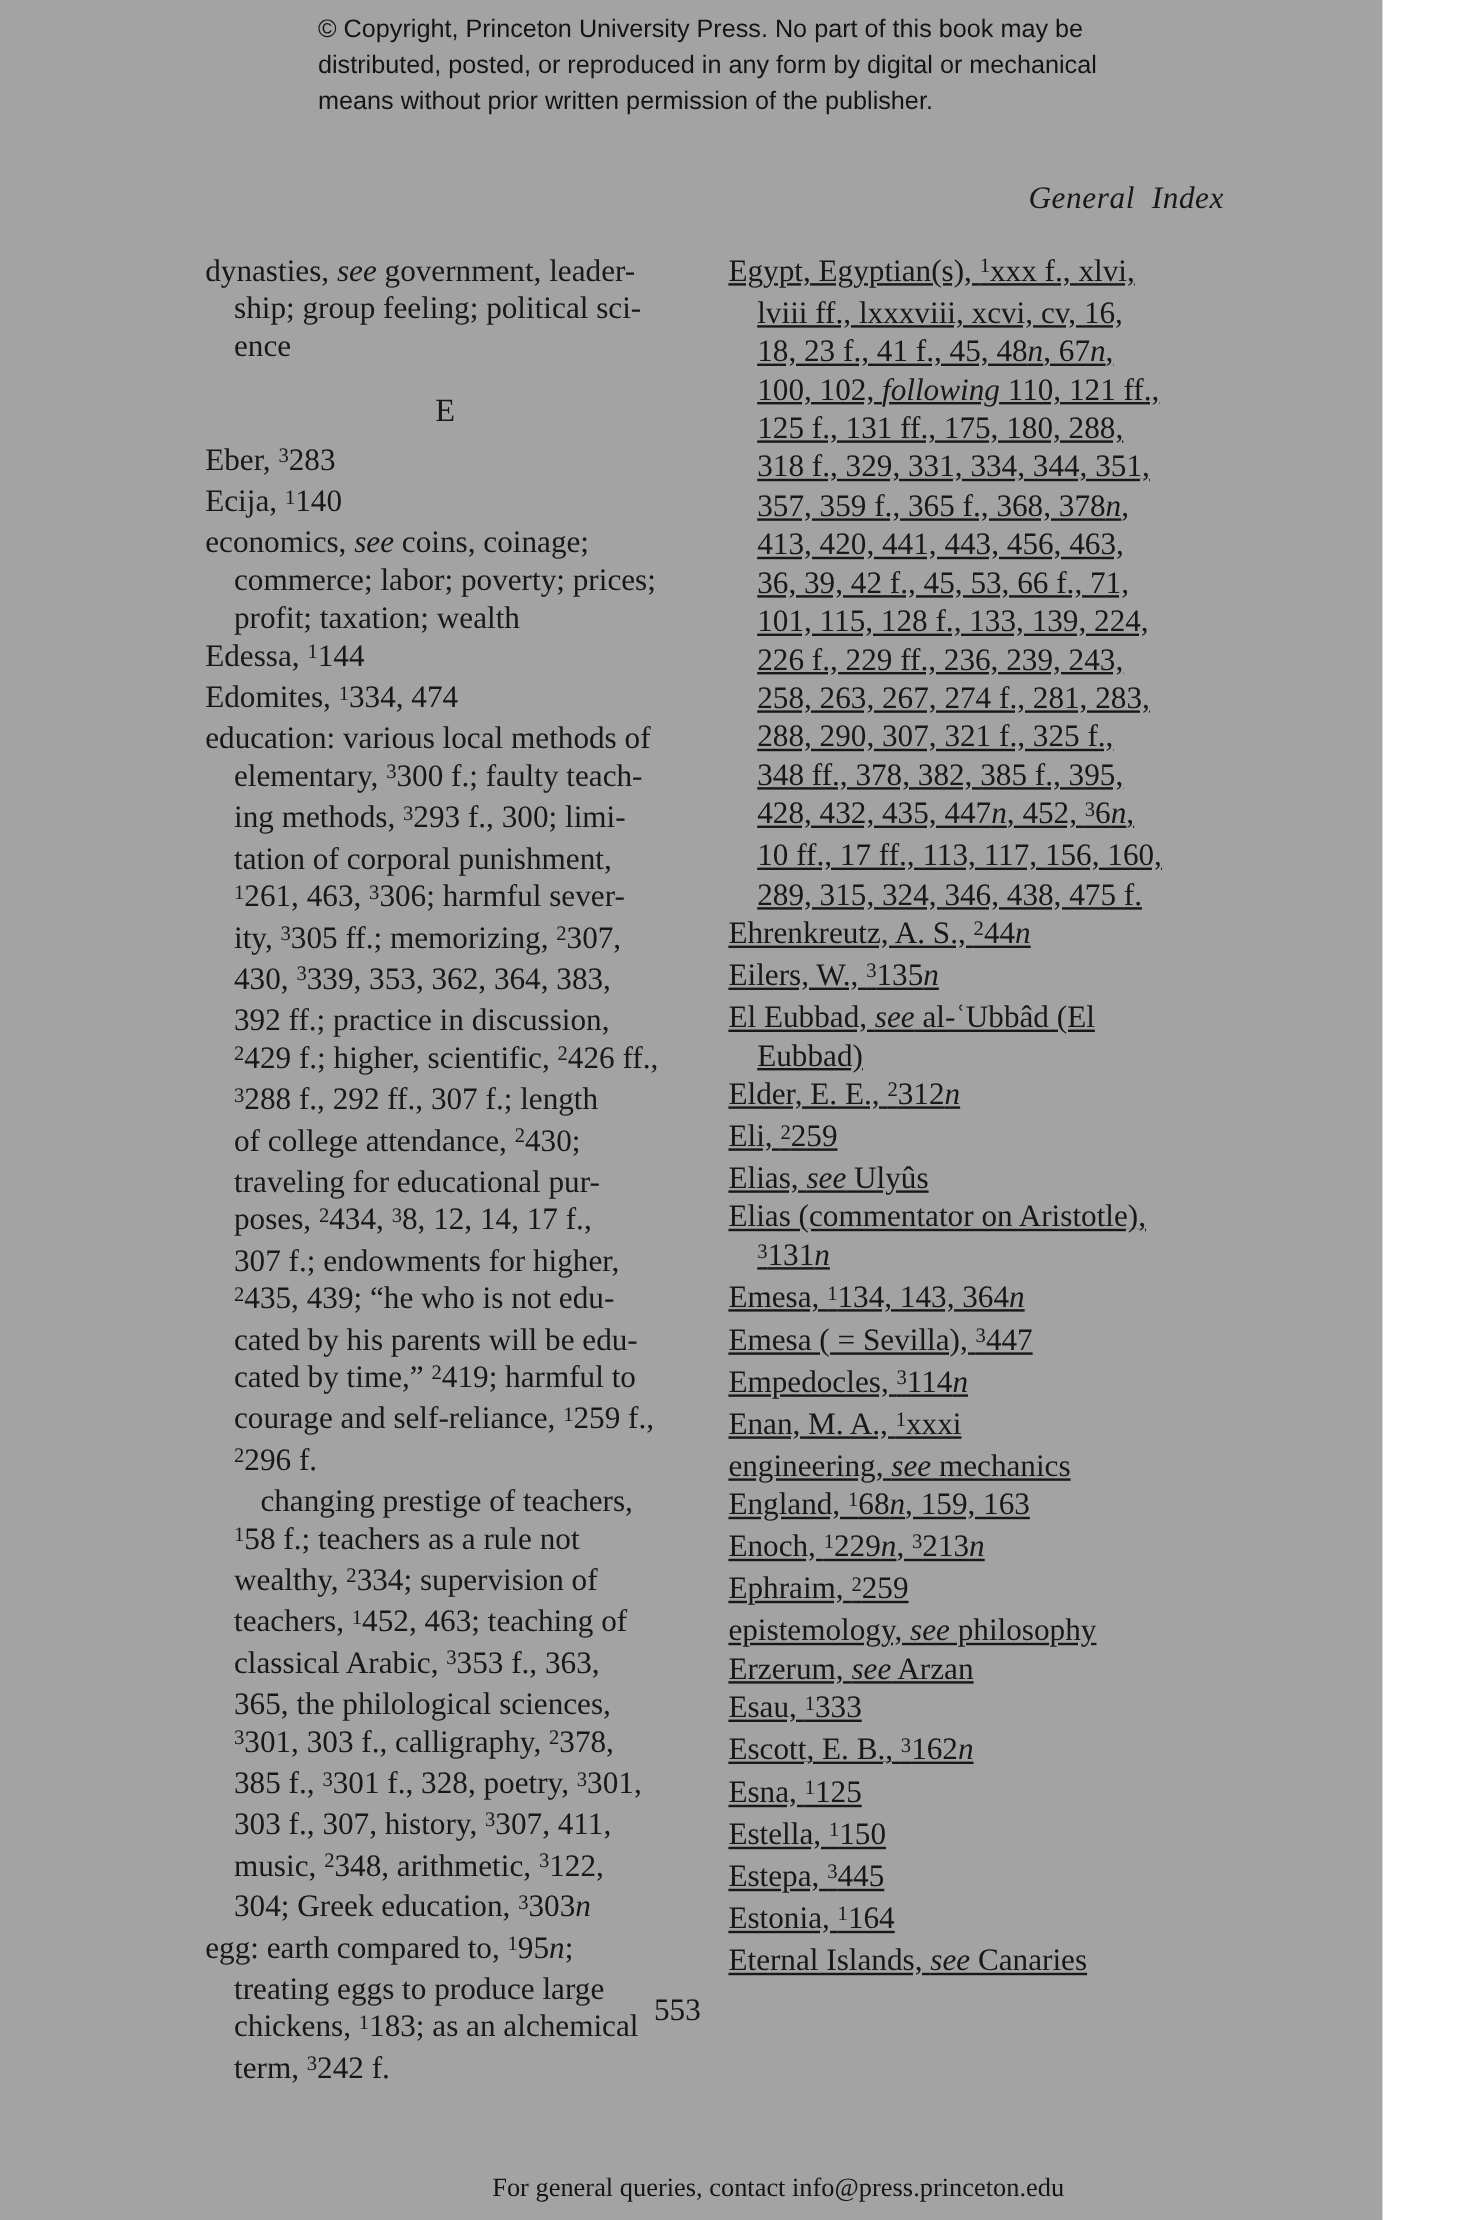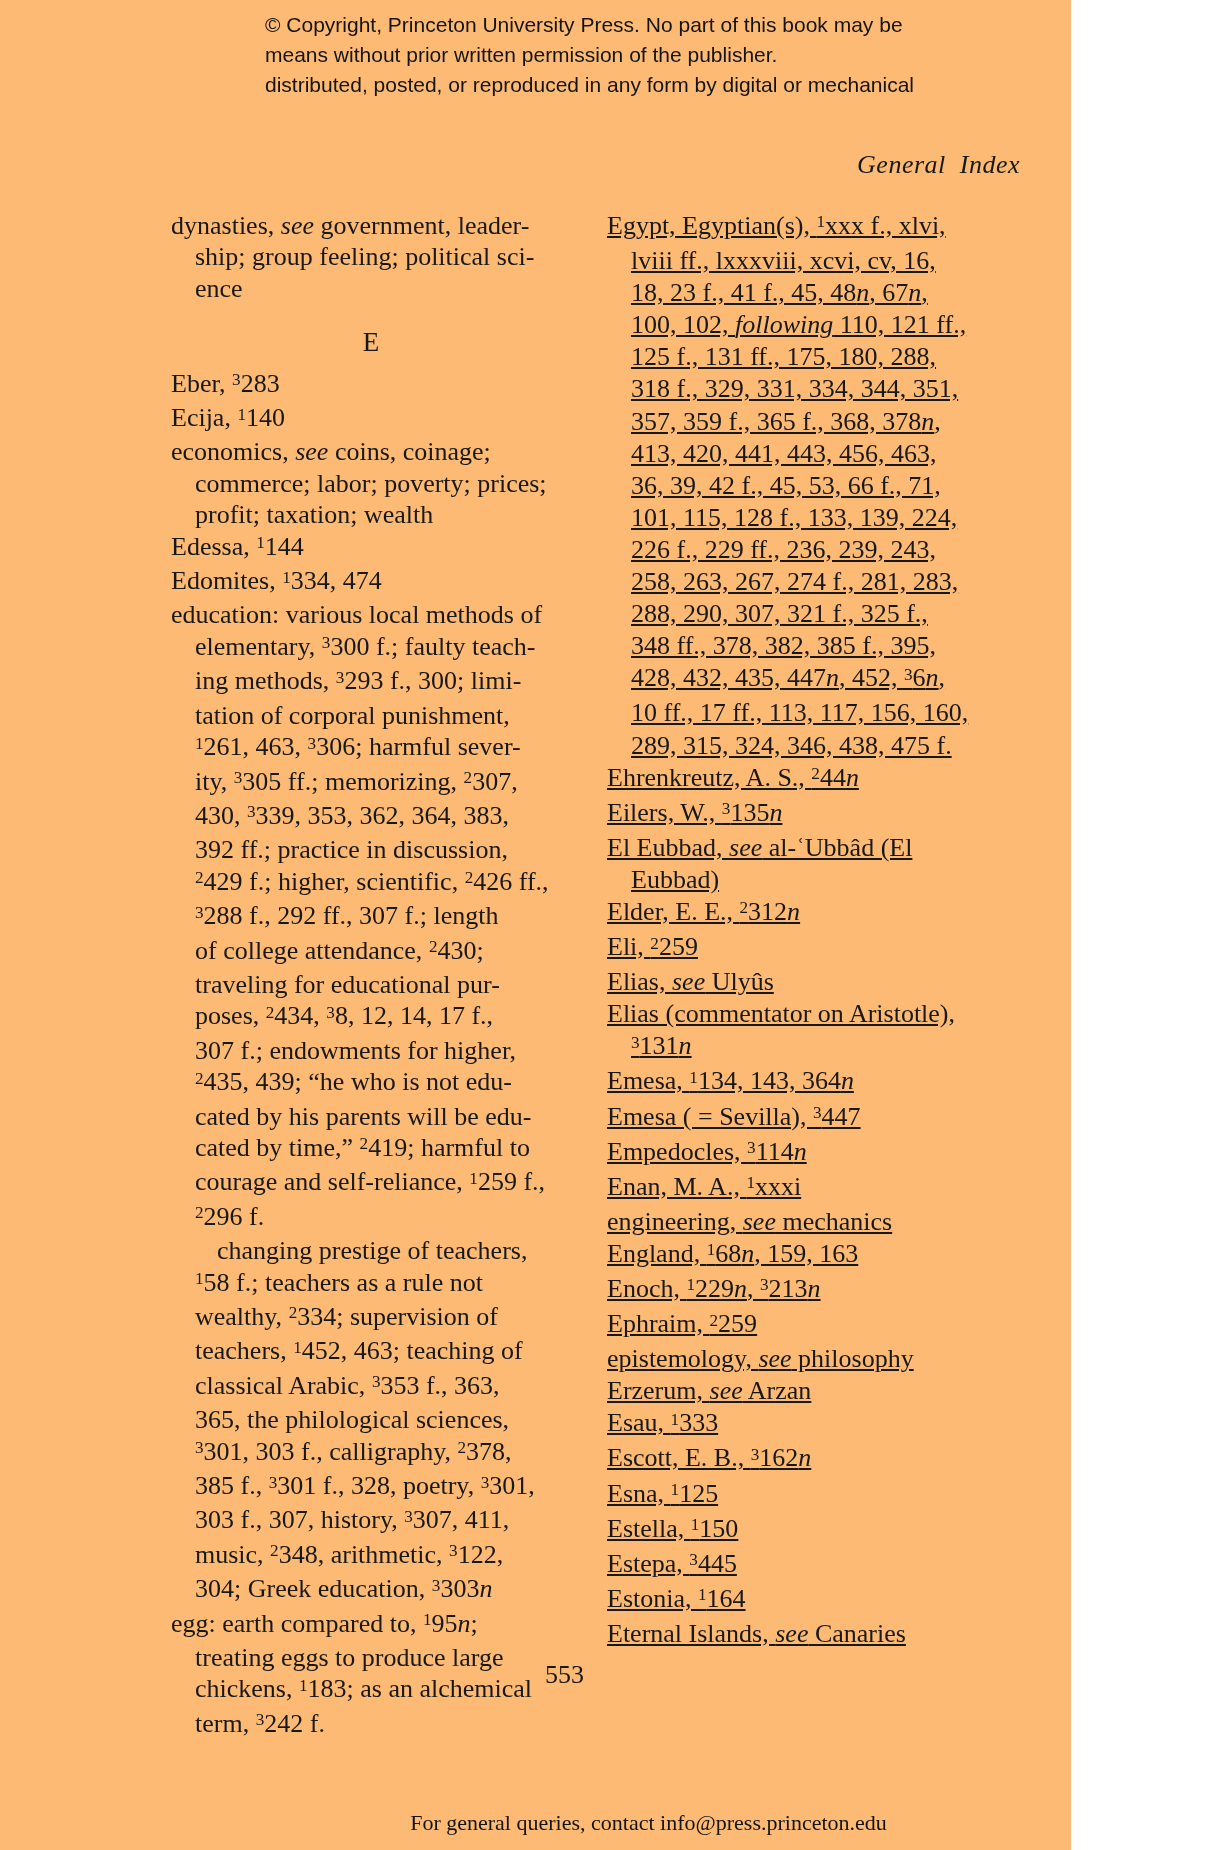--- a/index.html
+++ b/index.html
@@ -1,19 +1,19 @@
 <!DOCTYPE html>
 <html><head>
 <meta charset="utf-8">
 <style>
   html,body { margin:0; padding:0; }
   .page {
     position:relative;
-    width:1071px; height:1850px;
-    background:#fdba74;
+    width:1152px; height:1850px;
+    background:#a3a3a3;
     color:#181818;
     font-family:"Liberation Serif", serif;
     overflow:hidden;
   }
   .copyright {
     position:absolute; left:265px; top:10px;
     font-family:"Liberation Sans", sans-serif;
     font-size:21px; line-height:30px;
     color:#141414;
   }
@@ -60,22 +60,22 @@
     margin-left:36px;
   }
 </style>
 </head>
 <body>
 
 <div class="page">
 
   <div class="copyright" id="copyright">
       <div>© Copyright, Princeton University Press. No part of this book may be</div>
+      <div>distributed, posted, or reproduced in any form by digital or mechanical</div>
       <div>means without prior written permission of the publisher.</div>
-      <div>distributed, posted, or reproduced in any form by digital or mechanical</div>
     </div>
 
   <div class="page-title">General Index</div>
 
   <div class="col col-left" id="col-left">
       <div class="line ind0">dynasties, <span class="it">see</span> government, leader-</div>
       <div class="line ind1">ship; group feeling; political sci-</div>
       <div class="line ind1">ence</div>
       <div class="sec-heading">E</div>
       <div class="line ind0">Eber, <span class="sup">3</span>283</div>

